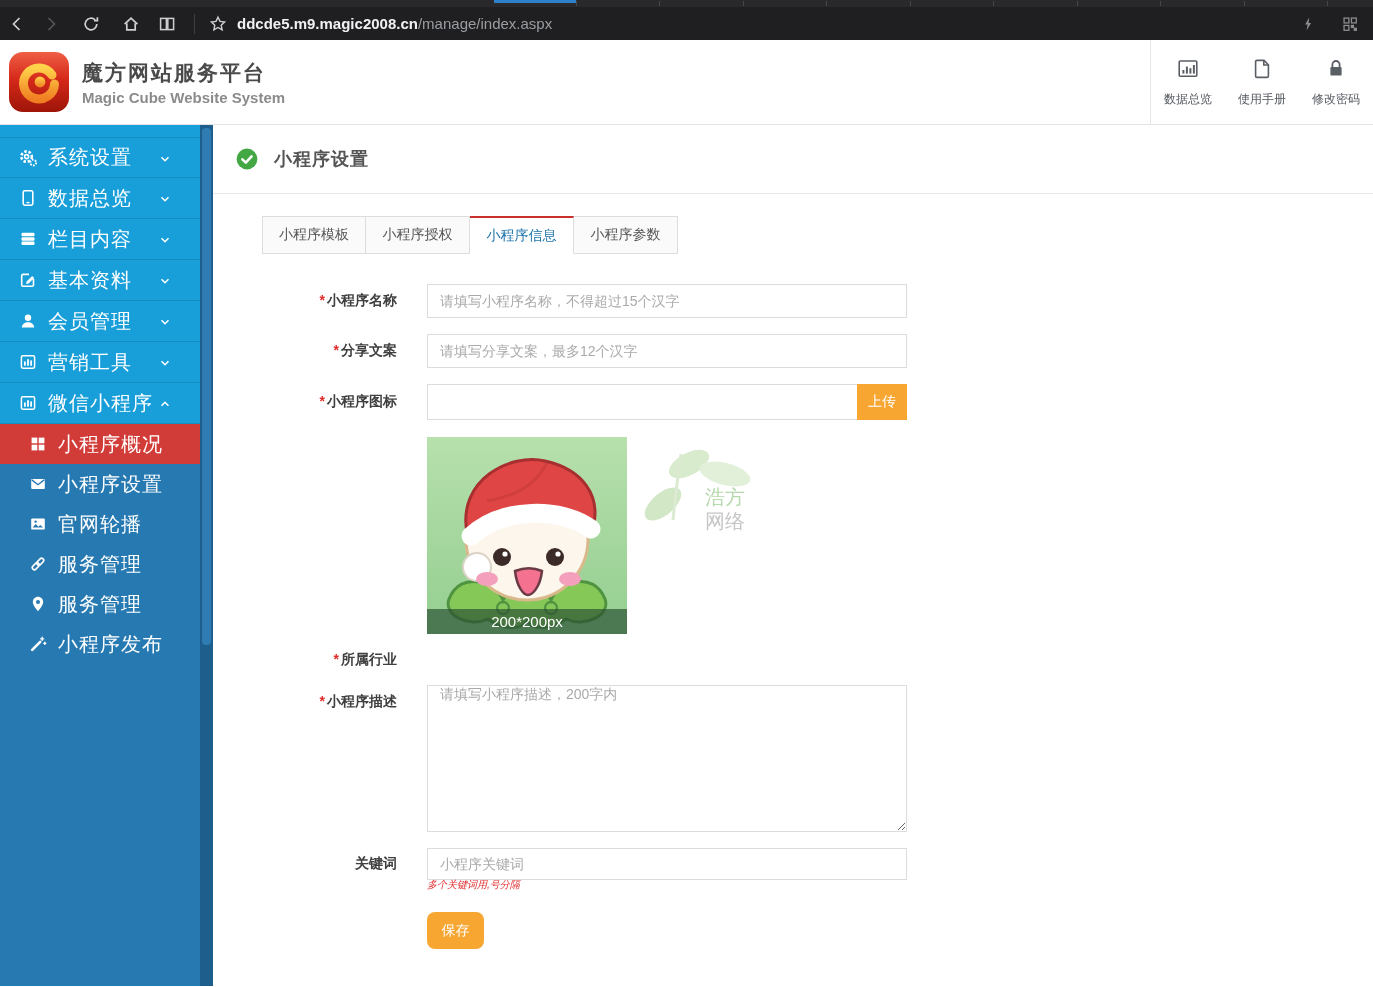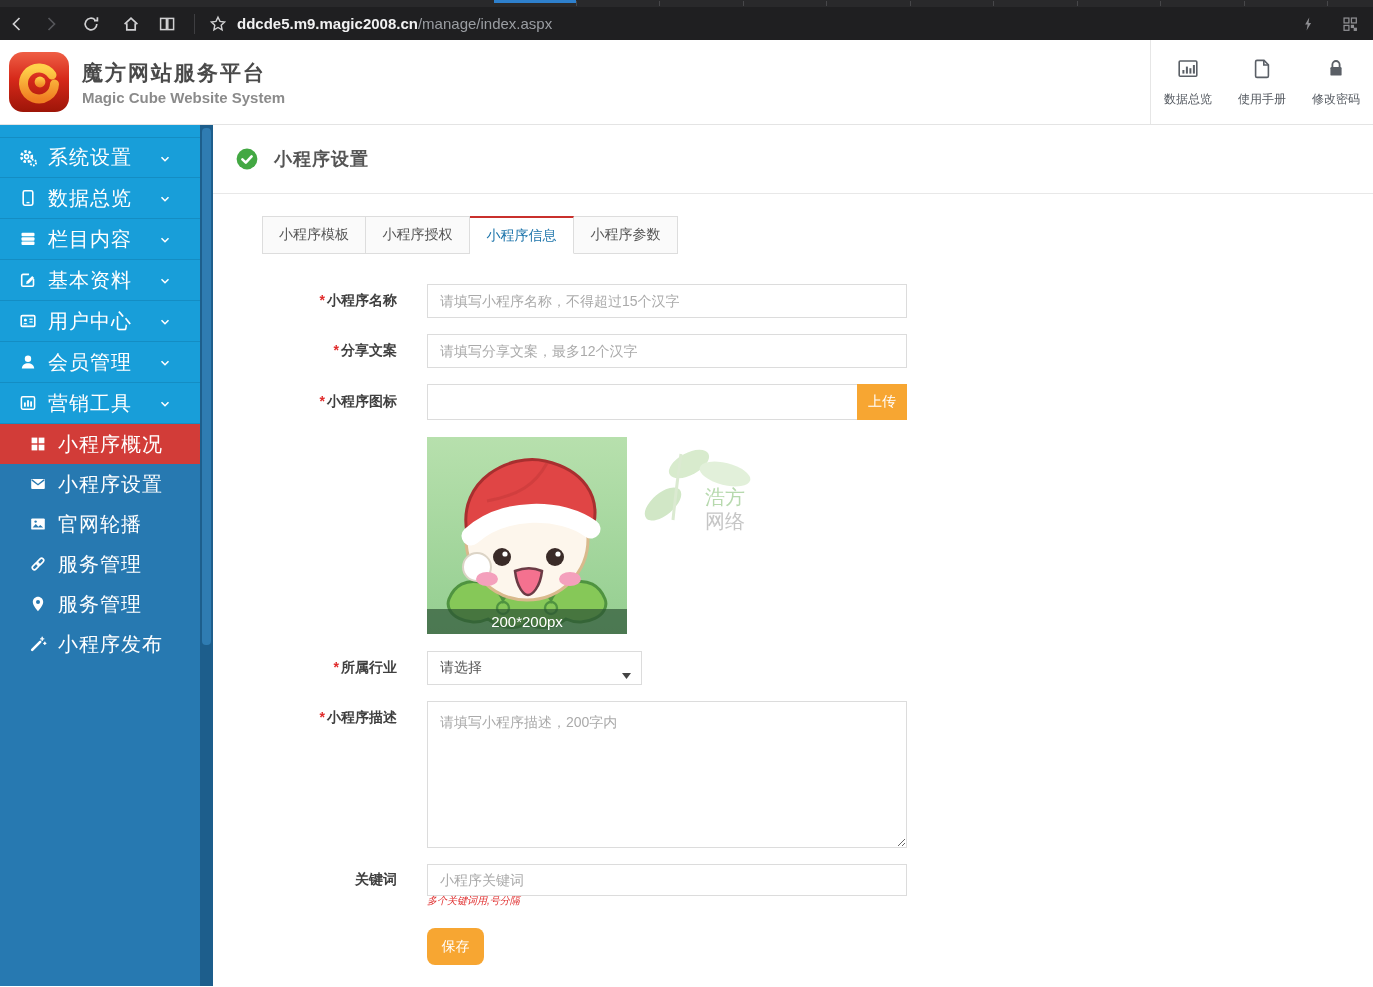--- a/index.html
+++ b/index.html
@@ -76,21 +76,21 @@
 
   .preview-row { display:flex; align-items:flex-start; margin:17px 0 17px 191px; }
   .preview-box { width:200px; height:197px; position:relative; }
   .preview-box svg { display:block; }
   .watermark { margin-left:10px; margin-top:5px; }
 
   .select-box { position:relative; width:215px; height:34px; border:1px solid #dcdcdc; display:flex;
                 align-items:center; padding:0 12px; font-size:14px; color:#555; cursor:pointer; background:#fff; }
   .select-caret { position:absolute; right:10px; top:14px; }
 
-  textarea.txta { width:480px; height:147px; border:1px solid #dcdcdc; padding:12px 12px; font-size:14px;
+  textarea.txta { width:480px; height:147px; border:1px solid #dcdcdc; padding:0 12px; font-size:14px;
                   color:#333; outline:none; resize:both; font-family:inherit; }
 
   .hint { margin:-8px 0 0 191px; font-size:10px; color:#e02b2b; font-style:italic; }
   .save-row { margin:20px 0 0 191px; }
   .save-btn { width:57px; height:37px; background:#f7a632; color:#fff; border:none; border-radius:8px;
               font-size:14px; cursor:pointer; font-family:inherit; }
 </style>
 </head>
 <body>
 
@@ -273,35 +273,20 @@
                 <path d="M8.6 11.5l-.5 2.5 2.5-.5 5.6-5.6-2-2z" fill="#fff"></path>
               </svg>
           </span>
           <span class="mi-label">基本资料</span>
           <span class="mi-caret"><svg width="14" height="14" viewBox="0 0 20 20">
                 <polyline points="5,7.5 10,12.5 15,7.5" fill="none" stroke="#fff" stroke-width="2.2"></polyline>
               </svg></span>
         </div>
         <div class="mi">
           <span class="mi-icon">
-            <svg width="20" height="20" viewBox="0 0 20 20">
-                <rect x="3.2" y="4.6" width="13.6" height="10.8" rx="1.2" fill="none" stroke="#fff" stroke-width="1.6"></rect>
-                <circle cx="7.4" cy="9" r="1.5" fill="#fff"></circle>
-                <path d="M5.3 13.3c.4-1.6 3.8-1.6 4.2 0z" fill="#fff"></path>
-                <line x1="11.4" y1="8.2" x2="14.6" y2="8.2" stroke="#fff" stroke-width="1.3"></line>
-                <line x1="11.4" y1="11" x2="14.6" y2="11" stroke="#fff" stroke-width="1.3"></line>
-              </svg>
-          </span>
-          <span class="mi-label">用户中心</span>
-          <span class="mi-caret"><svg width="14" height="14" viewBox="0 0 20 20">
-                <polyline points="5,7.5 10,12.5 15,7.5" fill="none" stroke="#fff" stroke-width="2.2"></polyline>
-              </svg></span>
-        </div>
-        <div class="mi">
-          <span class="mi-icon">
             <svg width="20" height="20" viewBox="0 0 20 20" fill="#fff">
                 <circle cx="10" cy="6.8" r="3.2"></circle>
                 <path d="M3.8 16.4c.4-3.4 3-5.1 6.2-5.1s5.8 1.7 6.2 5.1z"></path>
               </svg>
           </span>
           <span class="mi-label">会员管理</span>
           <span class="mi-caret"><svg width="14" height="14" viewBox="0 0 20 20">
                 <polyline points="5,7.5 10,12.5 15,7.5" fill="none" stroke="#fff" stroke-width="2.2"></polyline>
               </svg></span>
         </div>
@@ -310,20 +295,34 @@
             <svg width="20" height="20" viewBox="0 0 20 20">
                 <rect x="3.4" y="3.8" width="13.2" height="12.4" rx="1.4" fill="none" stroke="#fff" stroke-width="1.5"></rect>
                 <rect x="6" y="9.5" width="1.8" height="4.2" fill="#fff"></rect>
                 <rect x="9.1" y="7.2" width="1.8" height="6.5" fill="#fff"></rect>
                 <rect x="12.2" y="8.4" width="1.8" height="5.3" fill="#fff"></rect>
               </svg>
           </span>
           <span class="mi-label">营销工具</span>
           <span class="mi-caret"><svg width="14" height="14" viewBox="0 0 20 20">
                 <polyline points="5,7.5 10,12.5 15,7.5" fill="none" stroke="#fff" stroke-width="2.2"></polyline>
+              </svg></span>
+        </div>
+        <div class="mi">
+          <span class="mi-icon">
+            <svg width="20" height="20" viewBox="0 0 20 20">
+                <rect x="3.4" y="3.8" width="13.2" height="12.4" rx="1.4" fill="none" stroke="#fff" stroke-width="1.5"></rect>
+                <rect x="6" y="9.5" width="1.8" height="4.2" fill="#fff"></rect>
+                <rect x="9.1" y="7.2" width="1.8" height="6.5" fill="#fff"></rect>
+                <rect x="12.2" y="8.4" width="1.8" height="5.3" fill="#fff"></rect>
+              </svg>
+          </span>
+          <span class="mi-label">微信小程序</span>
+          <span class="mi-caret"><svg width="14" height="14" viewBox="0 0 20 20">
+                <polyline points="5,12.5 10,7.5 15,12.5" fill="none" stroke="#fff" stroke-width="2.2"></polyline>
               </svg></span>
         </div>
       </nav>
       <nav class="menu-sub">
         <div class="mi active">
           <span class="mi-icon">
             <svg width="20" height="20" viewBox="0 0 20 20" fill="#fff">
                 <rect x="3.6" y="3.6" width="5.7" height="5.7"></rect>
                 <rect x="10.7" y="3.6" width="5.7" height="5.7"></rect>
                 <rect x="3.6" y="10.7" width="5.7" height="5.7"></rect>
@@ -476,28 +475,20 @@
                 <path d="M44 12 C40 40 38 58 36 78" fill="none" stroke="#cfe3c2" stroke-width="3"></path>
               </g>
               <text x="68" y="62" font-size="20" fill="#b7d9ae">浩方</text>
               <text x="68" y="86" font-size="20" fill="#c6c6c6">网络</text>
             </svg>
           </div>
         </div>
 
         <div class="form-row">
           <div class="form-label"><span class="req">*</span><span>所属行业</span></div>
-          <div class="select-box field">
-            <span>请选择</span>
-            <span class="select-caret">
-              <svg width="9" height="6" viewBox="0 0 9 6">
-                  <path d="M0 0h9L4.5 6z" fill="#444"></path>
-                </svg>
-            </span>
-          </div>
         </div>
 
         <div class="form-row top">
           <div class="form-label"><span class="req">*</span><span>小程序描述</span></div>
           <textarea class="txta field" placeholder="请填写小程序描述，200字内" style=""></textarea>
         </div>
 
         <div class="form-row" style="margin-bottom:6px">
           <div class="form-label"><span>关键词</span></div>
           <input class="txt field" style="height: 32px;" type="text" placeholder="小程序关键词">

